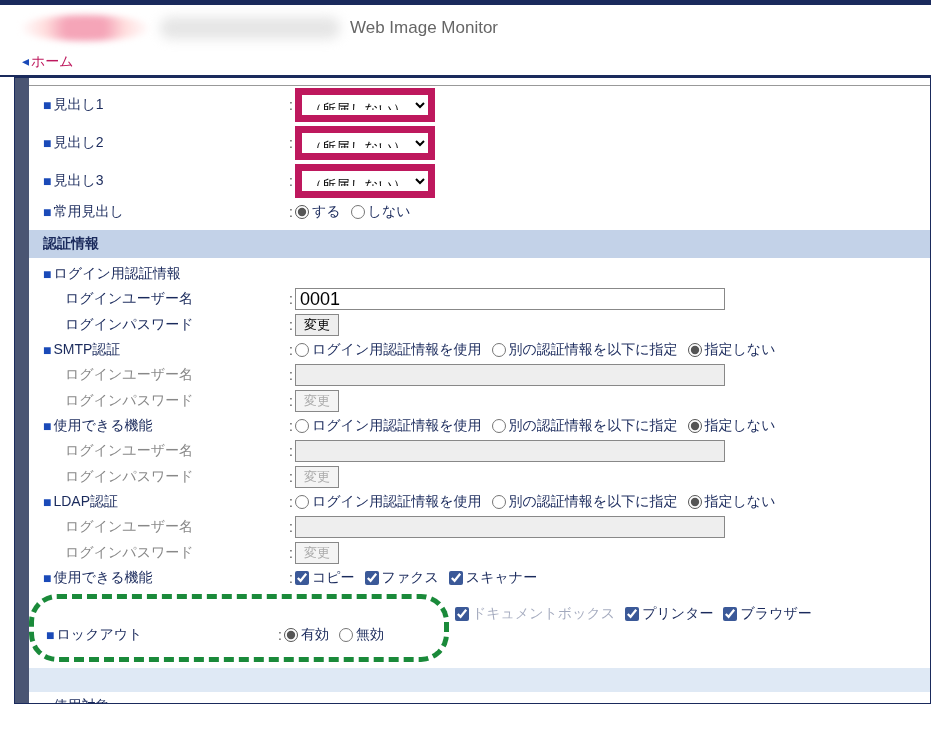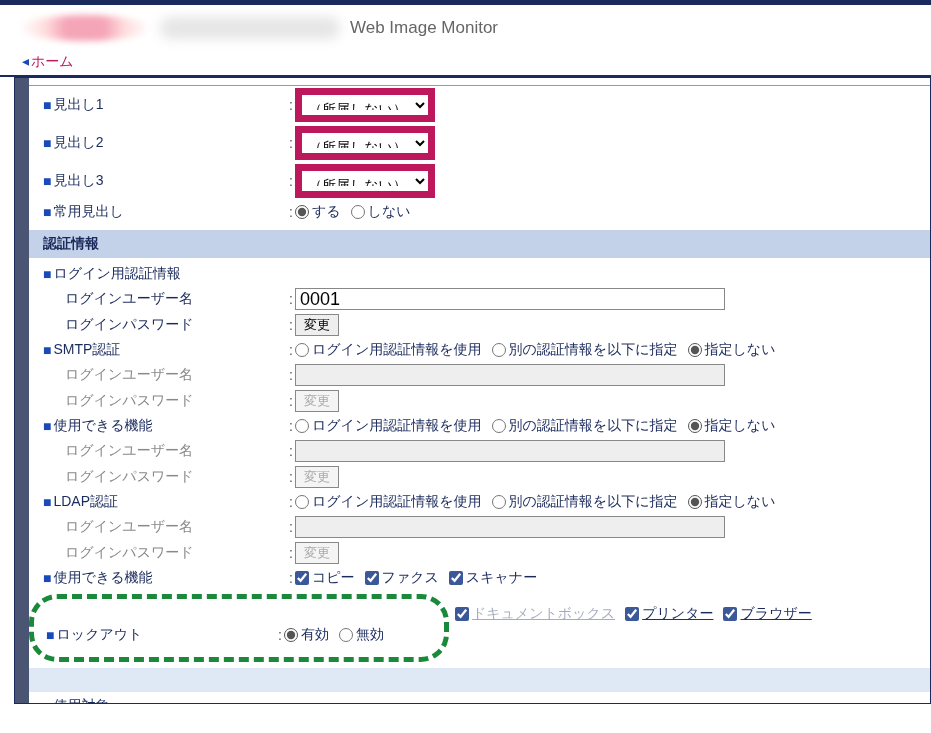--- a/index.html
+++ b/index.html
@@ -316,21 +316,21 @@
           </label>
         <label class="chk-lbl">
             <input type="checkbox" checked="" style="">
             <span>スキャナー</span>
           </label>
       </div>
     </div>
 
     <div style="position:relative;">
 
-      <div class="form-row" style="position:absolute; top:8px; left:0; right:11px;text-decoration:underline;">
+      <div class="form-row" style="position:absolute; top:8px; left:0; right:11px;">
         <div class="label-col"></div>
         <span class="colon" style="visibility:hidden;">:</span>
         <div class="field-col" style="padding-left:160px;">
           <label class="chk-lbl">
               <input type="checkbox" checked="" style="">
               <span style="opacity:.4">ドキュメントボックス</span>
             </label>
           <label class="chk-lbl">
               <input type="checkbox" checked="" style="">
               <span>プリンター</span>

